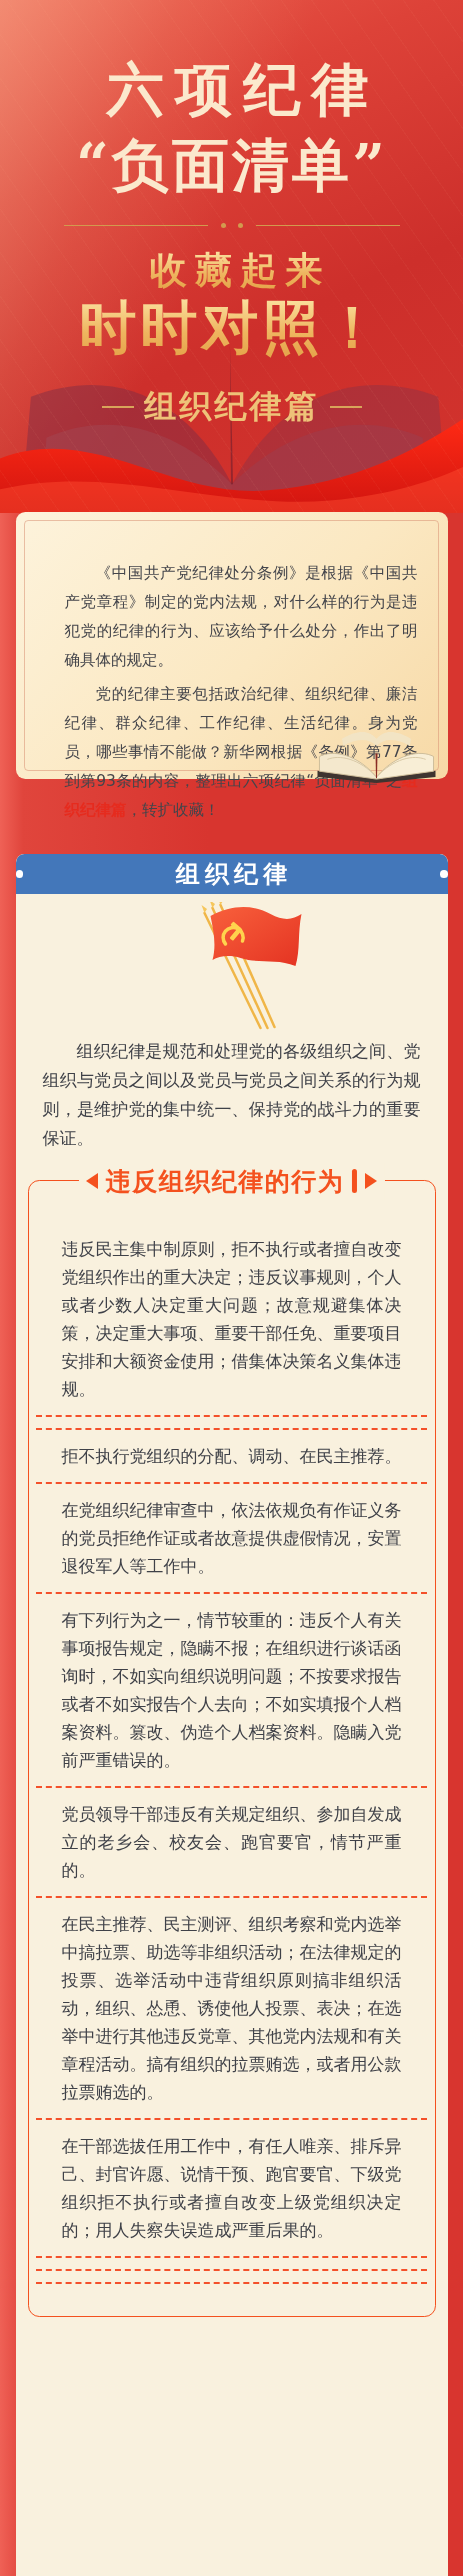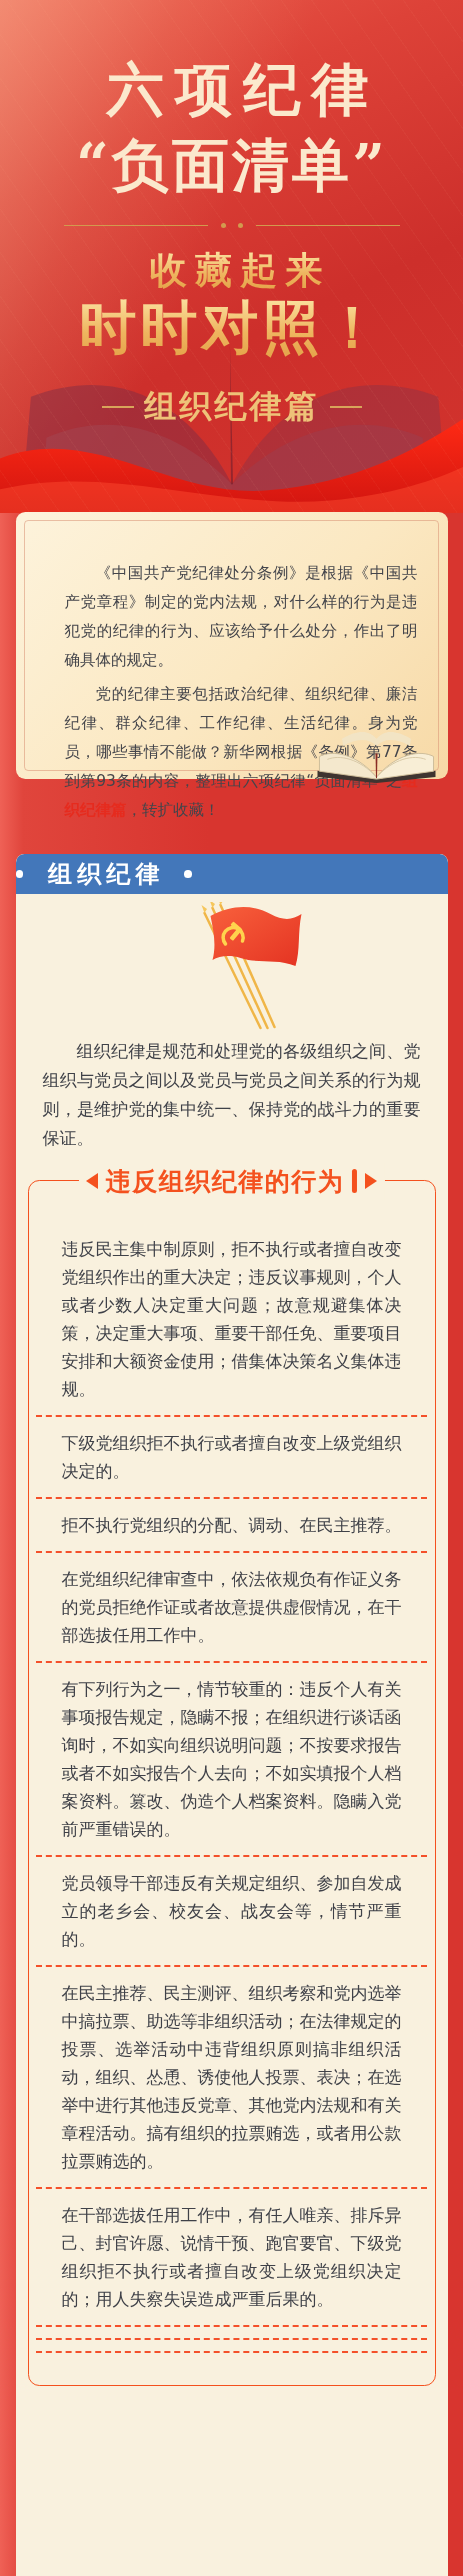--- a/index.html
+++ b/index.html
@@ -41,21 +41,21 @@
   .intro-text p + p{margin-top:5.2px;}
   .hl{color:#e62b1e;font-weight:700;}
   .intro-book{position:absolute;right:6.2px;bottom:-4.1px;width:129px;height:59px;}
   
   .main-card{position:absolute;top:854px;left:15.5px;width:432px;height:2647px;border-radius:8.2px;overflow:hidden;
         background-color:#f9f1de;
         background-image:linear-gradient(#ece0c6 0.5px,transparent 0.5px),
                          linear-gradient(90deg,#ece0c6 0.5px,transparent 0.5px);
         background-size:17px 17px;}
   .band{height:40px;background:#4377ba;border-radius:8.2px 8.2px 0 0;
-        display:flex;align-items:center;justify-content:flex-start;gap:19.6px;}
+        display:flex;align-items:center;justify-content:space-between;gap:19.6px;}
   .band-dot{width:7.7px;height:7.7px;border-radius:50%;background:#ffffff;}
   .band-label{color:#ffffff;font-size:24px;font-weight:900;letter-spacing:5.2px;padding-left:5.2px;}
   .flag{display:block;margin:8.2px auto 0;width:155px;height:130px;}
   .sec-intro{margin:5px 27px 0;color:#3f4148;font-size:17px;line-height:29px;text-align:justify;}
   .sec-intro p{margin:0;text-indent:2em;}
   .box{position:relative;margin:27px auto 0;width:408px;border:1.5px solid #f4511e;border-radius:11.3px;box-sizing:border-box;}
   .box-title{position:absolute;top:-18.5px;left:50%;transform:translateX(-50%);
         display:flex;align-items:center;gap:8px;background:#f9f1de;padding:0 7.2px;height:37px;white-space:nowrap;}
   .box-title .txt{color:#f4511e;font-size:25px;font-weight:900;letter-spacing:1.5px;}
   .tri-l{width:0;height:0;border-top:8.2px solid transparent;border-bottom:8.2px solid transparent;border-right:12.4px solid #f4511e;}
@@ -163,38 +163,35 @@
         <span class="tri-l"></span>
         <span class="txt">违反组织纪律的行为</span>
         <span class="bar-r"></span>
         <span class="tri-r"></span>
       </div>
       <div class="items">
           <div class="item">
             <p>违反民主集中制原则，拒不执行或者擅自改变党组织作出的重大决定；违反议事规则，个人或者少数人决定重大问题；故意规避集体决策，决定重大事项、重要干部任免、重要项目安排和大额资金使用；借集体决策名义集体违规。</p>
           </div>
           <div class="sep"></div>
-          <div class="item">
-            <p>下级党组织拒不执行或者擅自改变上级党组织决定的。</p>
-          </div>
           <div class="sep"></div>
           <div class="item">
             <p>拒不执行党组织的分配、调动、在民主推荐。</p>
           </div>
           <div class="sep"></div>
           <div class="item">
-            <p>在党组织纪律审查中，依法依规负有作证义务的党员拒绝作证或者故意提供虚假情况，在干部选拔任用工作中。</p>
+            <p>在党组织纪律审查中，依法依规负有作证义务的党员拒绝作证或者故意提供虚假情况，安置退役军人等工作中。</p>
           </div>
           <div class="sep"></div>
           <div class="item">
             <p>有下列行为之一，情节较重的：违反个人有关事项报告规定，隐瞒不报；在组织进行谈话函询时，不如实向组织说明问题；不按要求报告或者不如实报告个人去向；不如实填报个人档案资料。篡改、伪造个人档案资料。隐瞒入党前严重错误的。</p>
           </div>
           <div class="sep"></div>
           <div class="item">
-            <p>党员领导干部违反有关规定组织、参加自发成立的老乡会、校友会、战友会等，情节严重的。</p>
+            <p>党员领导干部违反有关规定组织、参加自发成立的老乡会、校友会、跑官要官，情节严重的。</p>
           </div>
           <div class="sep"></div>
           <div class="item">
             <p>在民主推荐、民主测评、组织考察和党内选举中搞拉票、助选等非组织活动；在法律规定的投票、选举活动中违背组织原则搞非组织活动，组织、怂恿、诱使他人投票、表决；在选举中进行其他违反党章、其他党内法规和有关章程活动。搞有组织的拉票贿选，或者用公款拉票贿选的。</p>
           </div>
           <div class="sep"></div>
           <div class="item">
             <p>在干部选拔任用工作中，有任人唯亲、排斥异己、封官许愿、说情干预、跑官要官、下级党组织拒不执行或者擅自改变上级党组织决定的；用人失察失误造成严重后果的。</p>
           </div>
           <div class="sep"></div>

